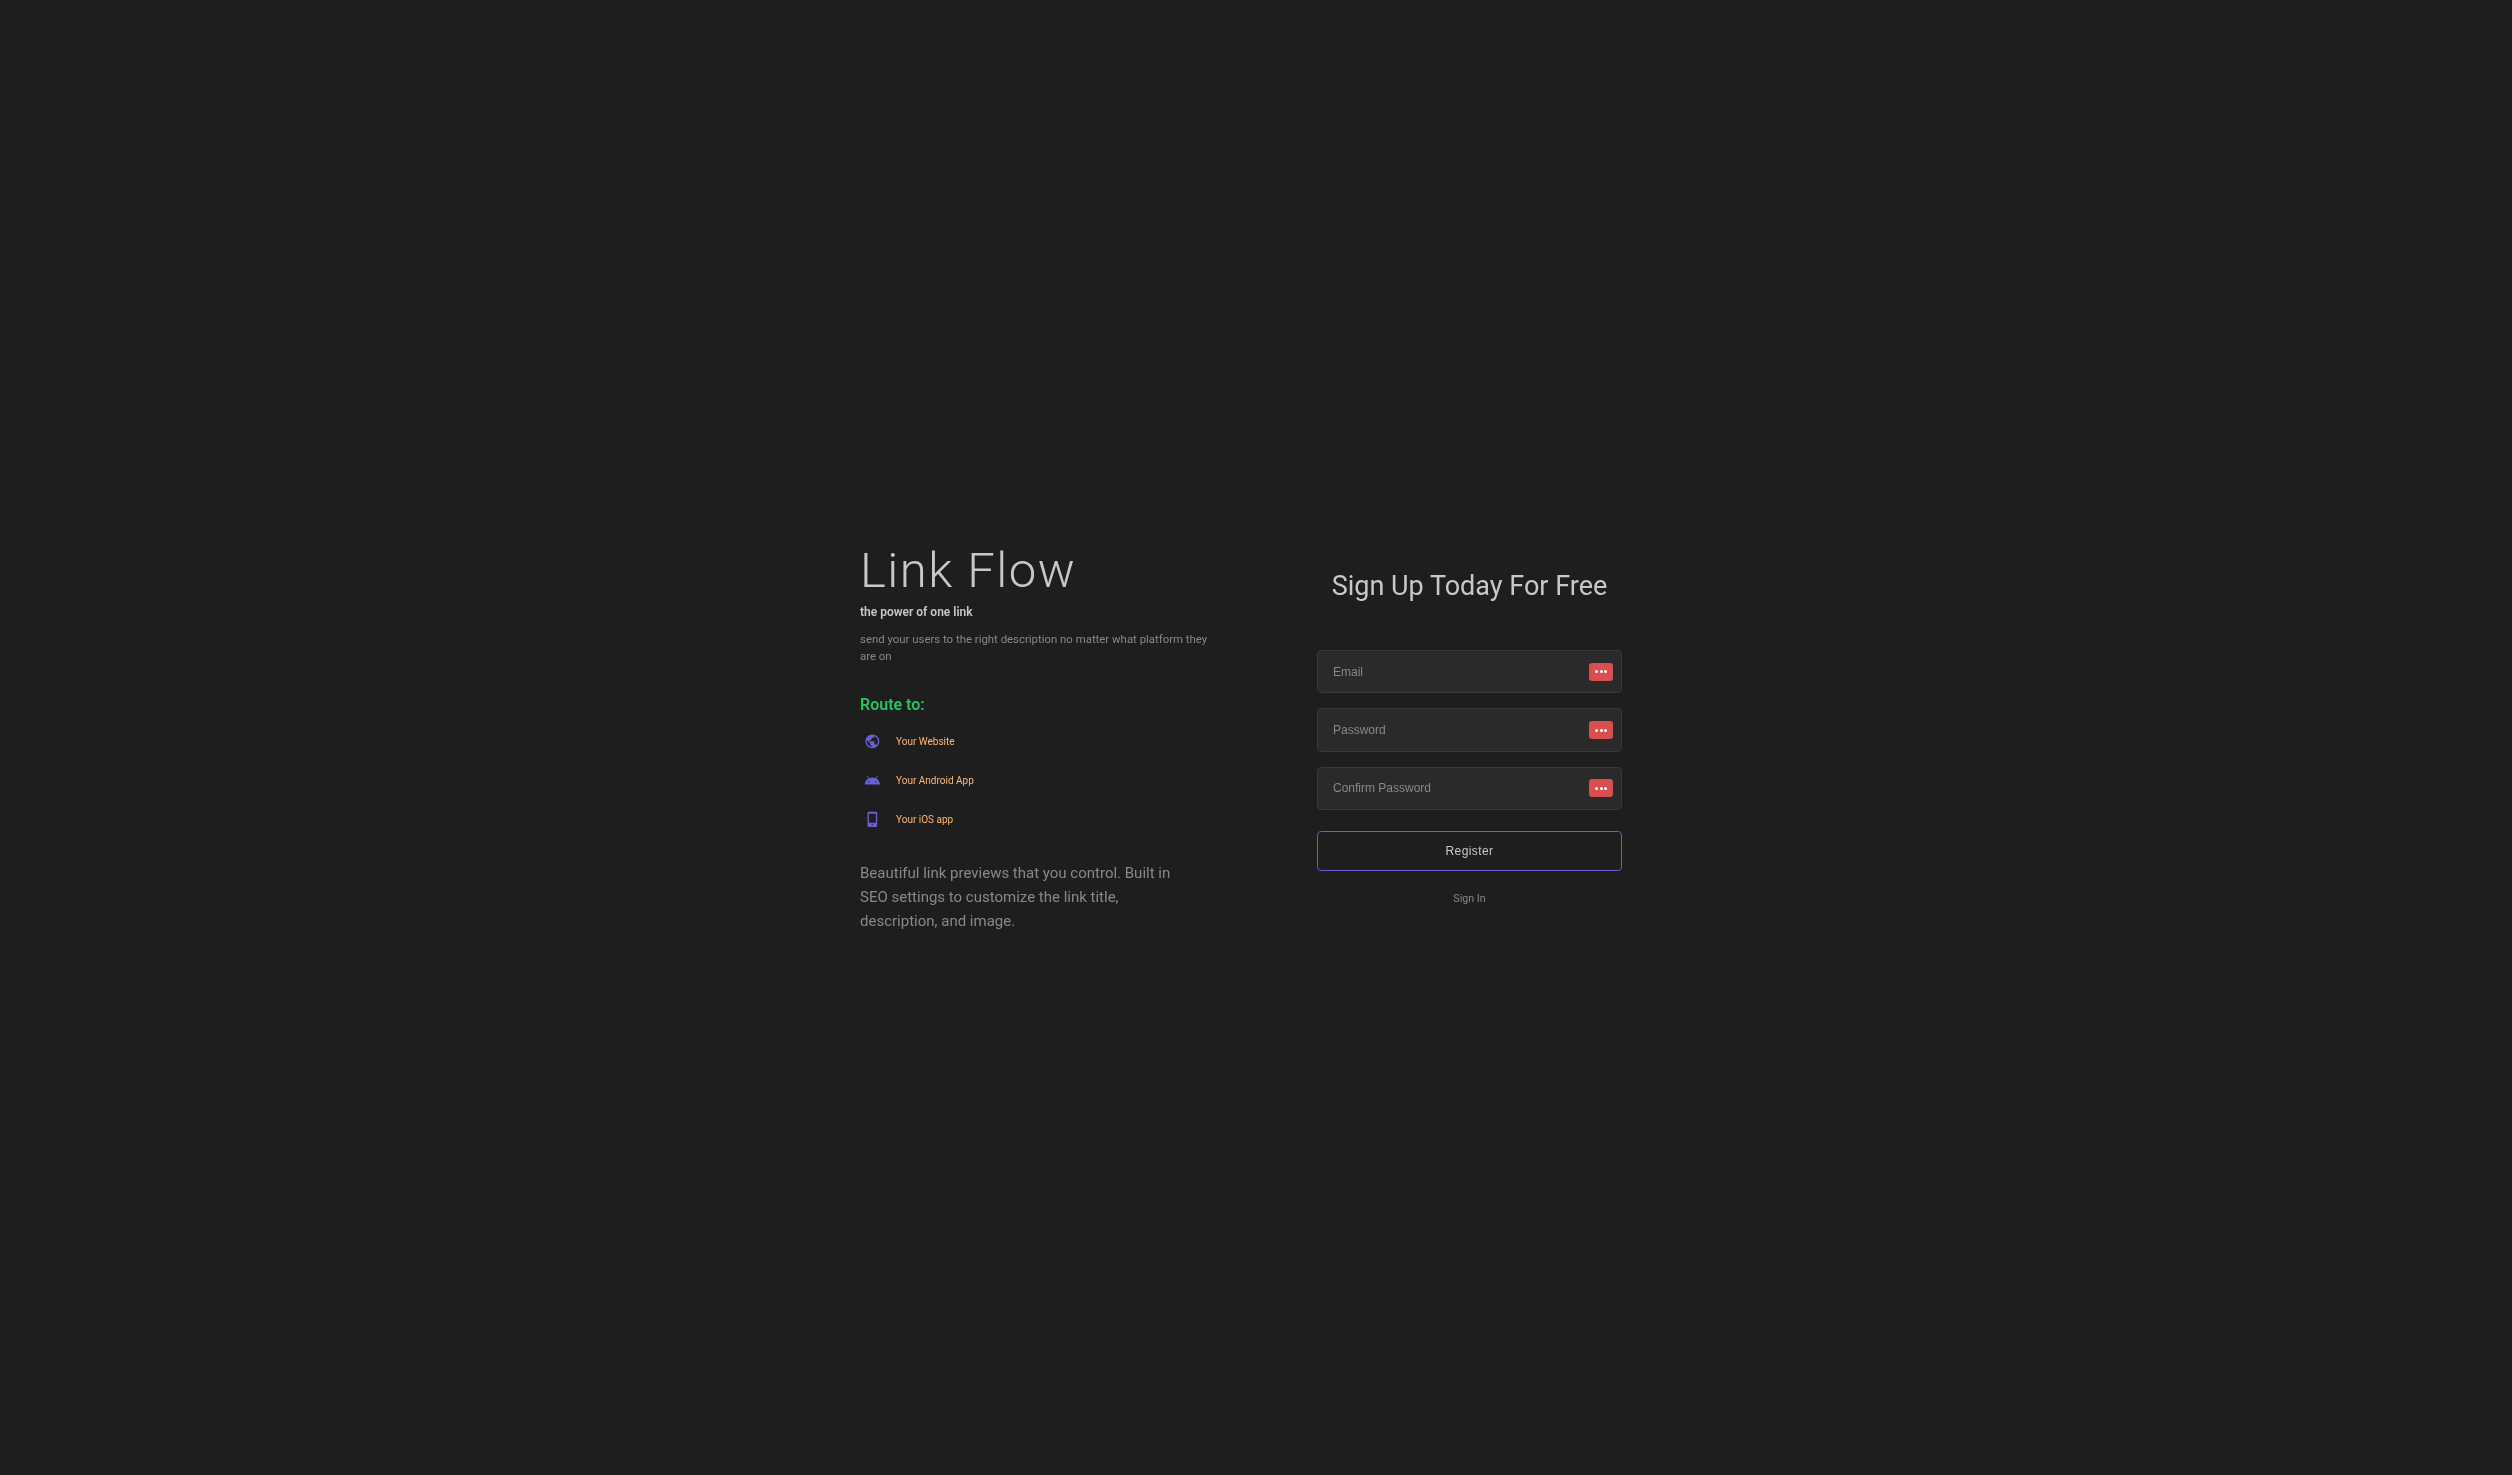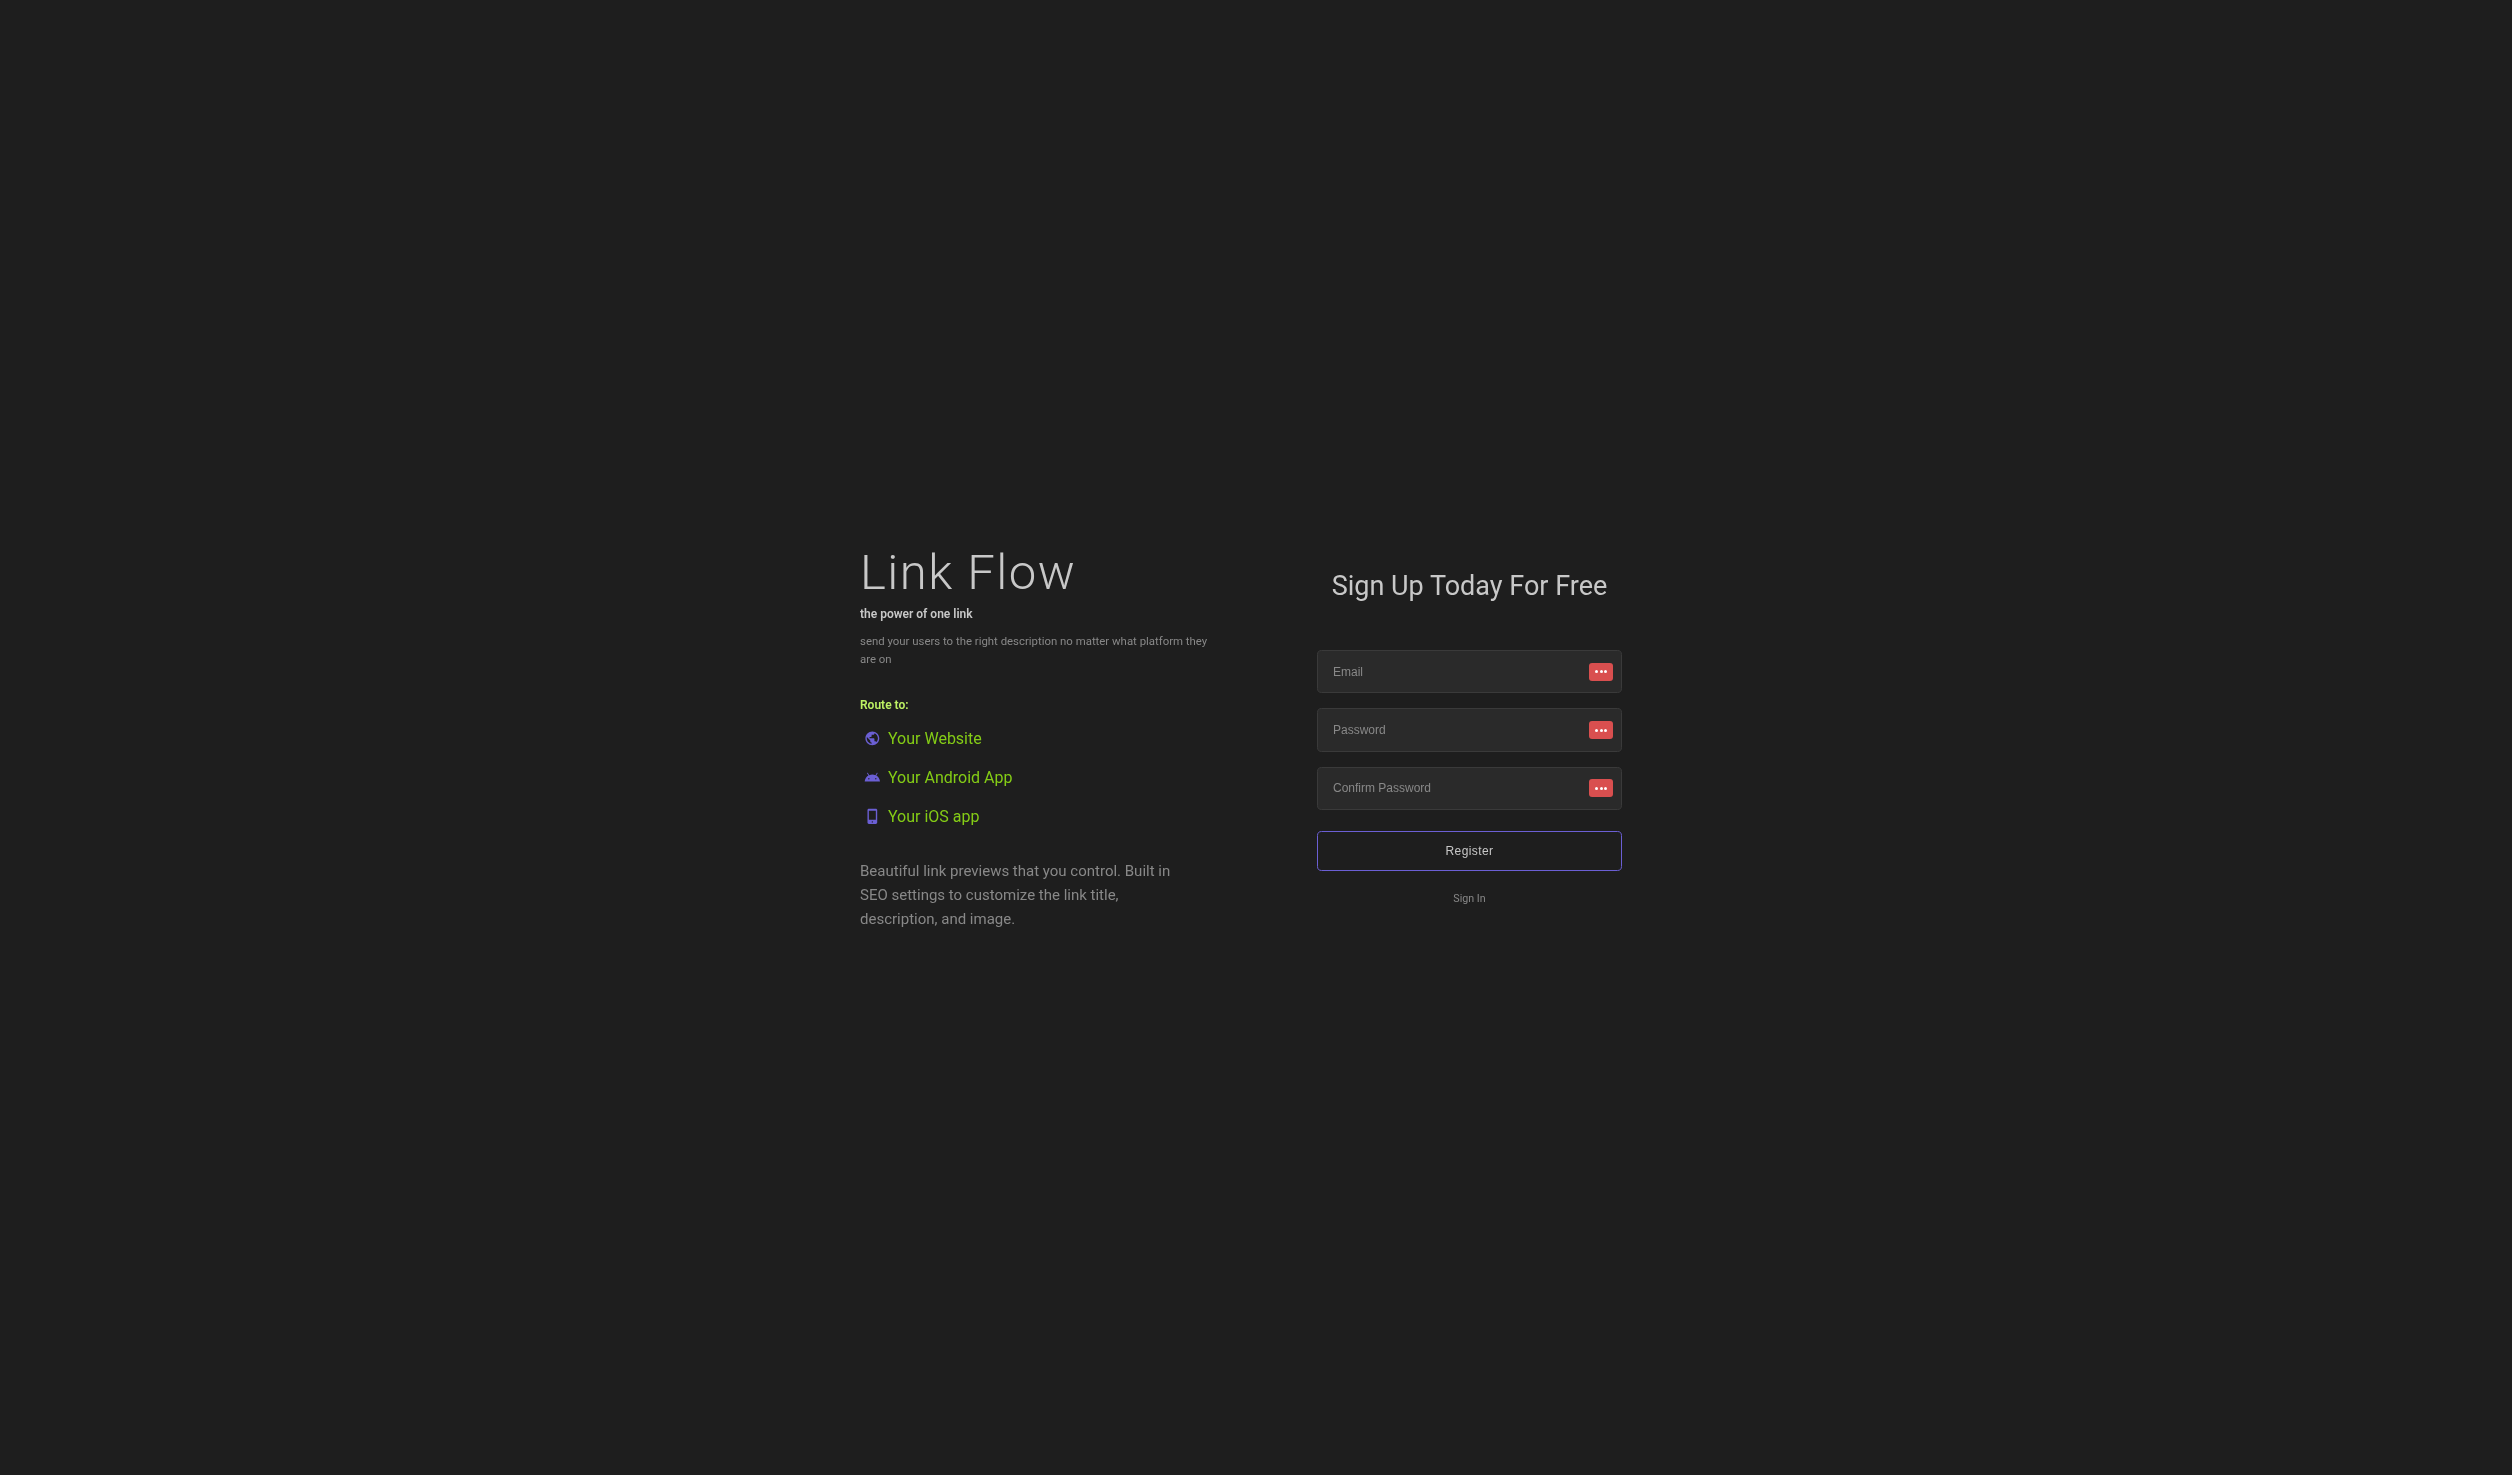--- a/index.html
+++ b/index.html
@@ -52,39 +52,39 @@
       color: #888;
       margin-bottom: 30px;
       line-height: 1.5;
     }
 
     .route-section {
       margin-bottom: 30px;
     }
 
     .route-title {
-      font-size: 12px;
+      font-size: 16px;
       font-weight: 600;
-      color: #bef264;
+      color: #22c55e;
       margin-bottom: 15px;
     }
 
     .route-list {
       list-style: none;
       display: flex;
       flex-direction: column;
       gap: 15px;
     }
 
     .route-item {
       display: flex;
       align-items: center;
-      gap: 4px;
-      font-size: 16px;
-      color: #84cc16;
+      gap: 12px;
+      font-size: 10px;
+      color: #fdba74;
     }
 
     .route-icon {
       width: 24px;
       height: 24px;
       display: flex;
       align-items: center;
       justify-content: center;
       color: #6b5fd4;
       font-size: 15px;

